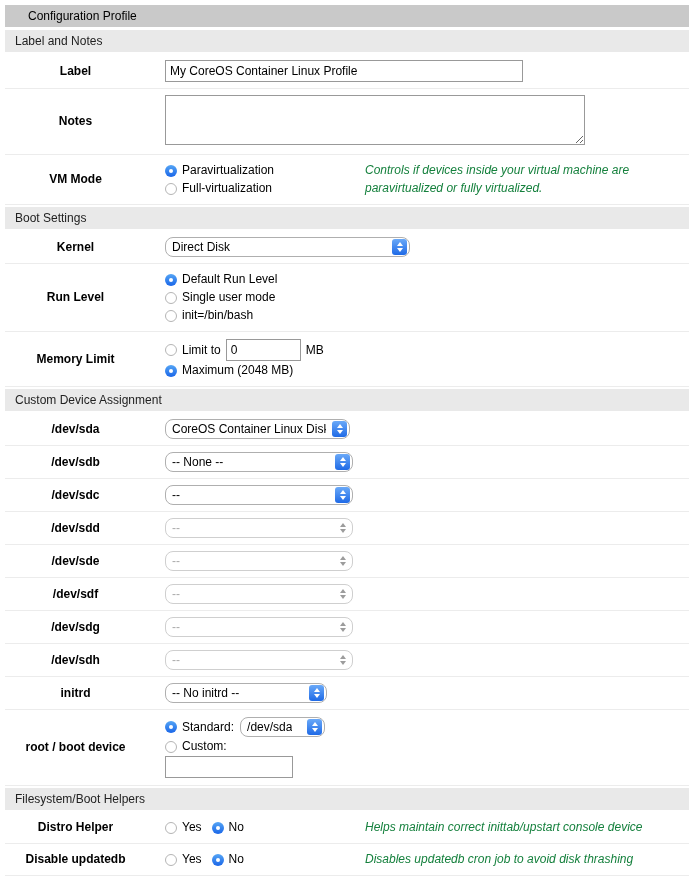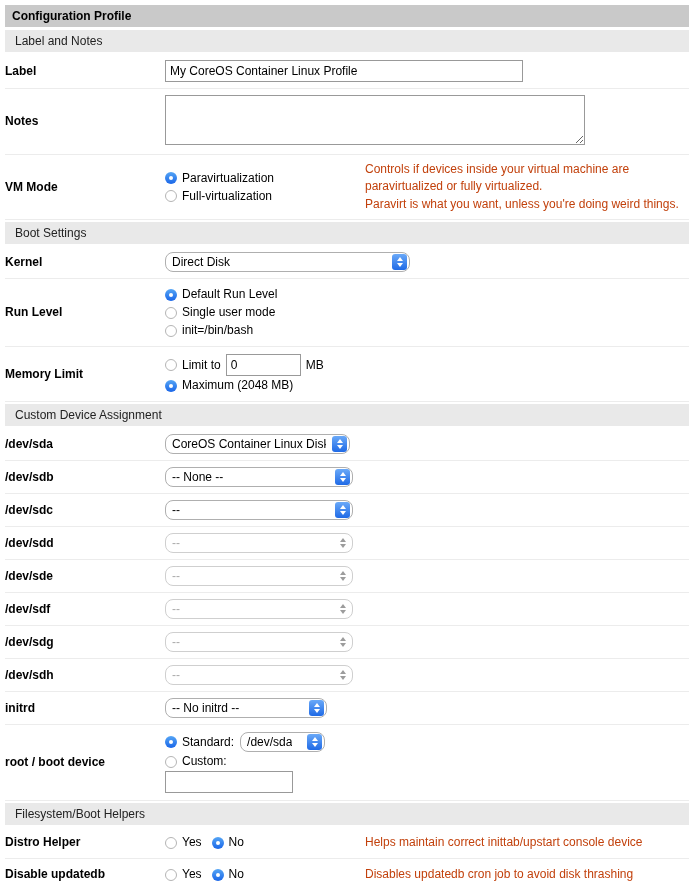--- a/index.html
+++ b/index.html
@@ -1,23 +1,23 @@
 <!DOCTYPE html>
 <html><head>
 <meta charset="utf-8">
 <style>
   html,body{margin:0;padding:0;background:#fff;color:#000;font:12px "Liberation Sans",sans-serif;}
   .page{width:684px;margin:5px auto 0 auto;padding-bottom:14px;}
-  .bar-main{background:#c9c9c9;font-weight:bold;padding:4px 7px;margin-bottom:3px;}
+  .bar-main{background:#c9c9c9;font-weight:normal;padding:4px 23px;margin-bottom:3px;}
   .bar-section{background:#e9e9e9;padding:4px 10px;margin:2px 0;color:#222;}
   .row{display:flex;align-items:center;padding:6px 0;border-bottom:1px solid #ececec;}
-  .lbl{width:150px;flex:none;text-align:left;font-weight:bold;padding-right:9px;box-sizing:border-box;line-height:1.25;}
+  .lbl{width:150px;flex:none;text-align:center;font-weight:bold;padding-right:9px;box-sizing:border-box;line-height:1.25;}
   .ctl{flex:none;margin-left:10px;}
   .w200{width:200px;box-sizing:border-box;}
-  .hlp{color:#c2410c;width:328px;line-height:1.45;flex:none;}
+  .hlp{color:#15803d;width:328px;line-height:1.45;flex:none;font-style:italic;}
   .ti{height:22px;border:1px solid #999;font:12px "Liberation Sans",sans-serif;padding:1px 4px;box-sizing:border-box;background:#fff;}
   .w358{width:358px;} .w75{width:75px;} .w128{width:128px;}
   .ta{width:420px;height:50px;border:1px solid #999;font:12px "Liberation Sans",sans-serif;box-sizing:border-box;resize:both;}
   .radio{display:inline-block;width:12px;height:12px;border-radius:50%;background:#fff;border:1px solid #b5b5b5;box-sizing:border-box;vertical-align:middle;position:relative;margin-right:5px;flex:none;}
   .radio.on{background:linear-gradient(#55a5f5,#1a66e8);border:none;}
   .radio.on::after{content:"";position:absolute;left:4px;top:4px;width:4px;height:4px;border-radius:50%;background:#fff;}
   .radio-line{line-height:17px;margin:1px 0;white-space:nowrap;display:flex;align-items:center;}
   .rlabel{vertical-align:middle;text-align:center;}
   .select{display:inline-flex;align-items:center;justify-content:space-between;height:20px;border:1px solid #afafaf;border-radius:8px;background:#fff;box-sizing:border-box;padding:0 2px 0 6px;vertical-align:middle;}
   .sel-text{white-space:nowrap;overflow:hidden;}
@@ -61,21 +61,20 @@
         <span class="radio on"></span>
         <span class="rlabel">Paravirtualization</span>
       </div>
       <div class="radio-line">
         <span class="radio"></span>
         <span class="rlabel">Full-virtualization</span>
       </div>
     </div>
     <div class="hlp">
       <div>Controls if devices inside your virtual machine are paravirtualized or fully virtualized.</div>
-      <div>Paravirt is what you want, unless you're doing weird things.</div>
     </div>
   </div>
 
   <div class="bar-section">Boot Settings</div>
 
   <div class="row">
     <div class="lbl">Kernel</div>
     <div class="ctl">
       <div class="select w245">
         <span class="sel-text">Direct Disk</span>

